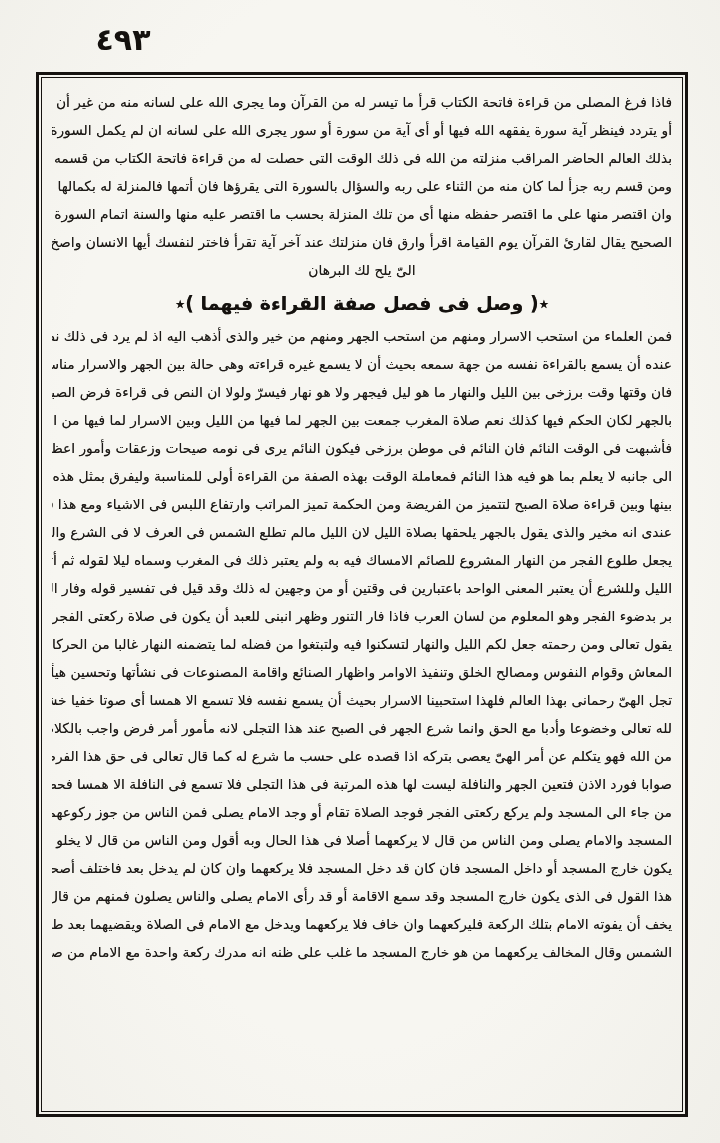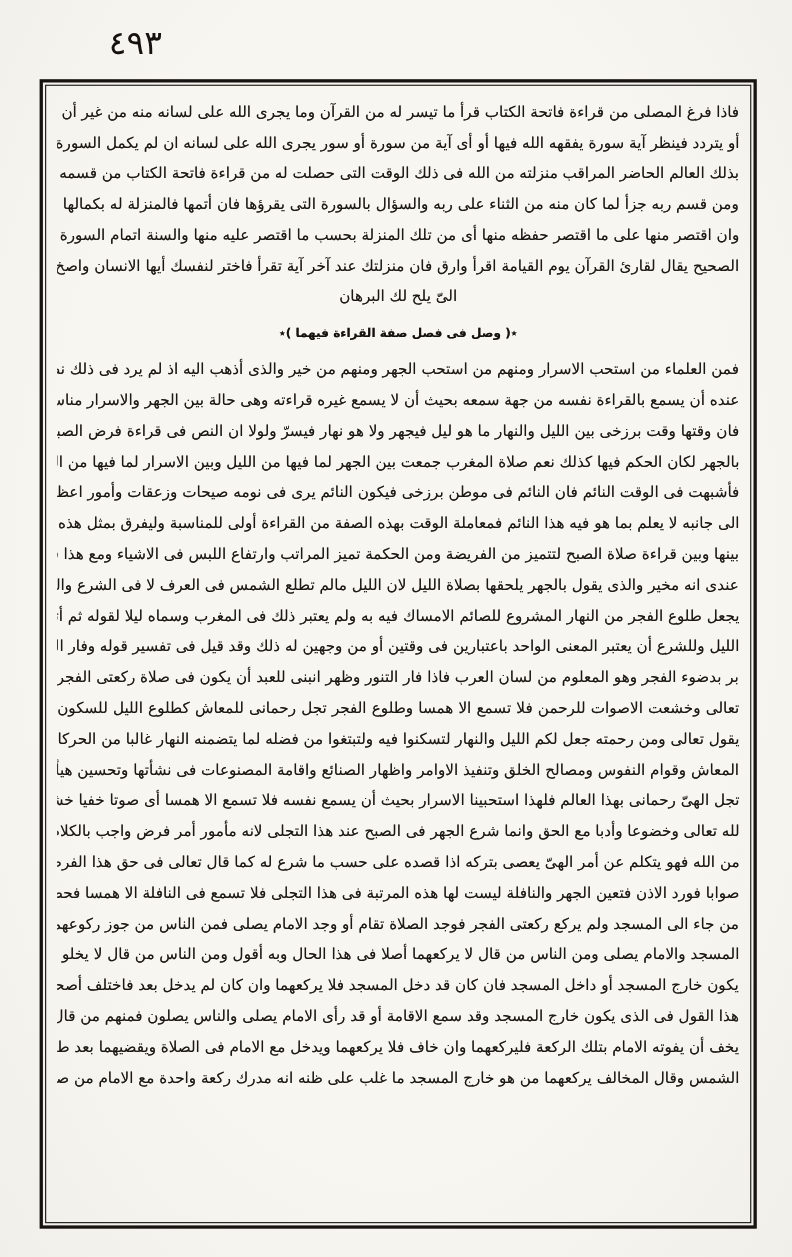--- a/index.html
+++ b/index.html
@@ -16,21 +16,21 @@
     background: radial-gradient(ellipse at 50% 45%, #f7f6f1 60%, #f0efe9 100%);
     overflow: hidden;
     color: #1c1a17;
   }
   .pagenum {
     position: absolute;
     top: 22px;
     left: 88px;
     width: 70px;
     font-size: 30px;
-    font-weight: normal;
+    font-weight: bold;
     text-align: center;
     color: #14110e;
     letter-spacing: 1px;
   }
   .frame {
     position: absolute;
     left: 36px;
     top: 72px;
     width: 652px;
     height: 1045px;
@@ -59,21 +59,21 @@
     text-shadow: 0 0 0.5px rgba(20,16,10,0.55);
   }
   .ln-center {
     text-align: center;
     text-align-last: center;
   }
   .heading {
     height: 32px;
     line-height: 32px;
     margin: 3px 0 3px 0;
-    font-size: 11px;
+    font-size: 19px;
     font-weight: bold;
     text-align: center;
     text-align-last: center;
     white-space: nowrap;
     overflow: hidden;
     color: #14110e;
     text-shadow: 0 0 0.5px rgba(20,16,10,0.6);
   }
 </style>
 </head>
@@ -100,21 +100,20 @@
       <div class="ln">عنده أن يسمع بالقراءة نفسه من جهة سمعه بحيث أن لا يسمع غيره قراءته وهى حالة بين الجهر والاسرار مناسبة لوقتها</div>
       <div class="ln">فان وقتها وقت برزخى بين الليل والنهار ما هو ليل فيجهر ولا هو نهار فيسرّ ولولا ان النص فى قراءة فرض الصبح ورد</div>
       <div class="ln">بالجهر لكان الحكم فيها كذلك نعم صلاة المغرب جمعت بين الجهر لما فيها من الليل وبين الاسرار لما فيها من النهار</div>
       <div class="ln">فأشبهت فى الوقت النائم فان النائم فى موطن برزخى فيكون النائم يرى فى نومه صيحات وزعقات وأمور اعظاما والذى</div>
       <div class="ln">الى جانبه لا يعلم بما هو فيه هذا النائم فمعاملة الوقت بهذه الصفة من القراءة أولى للمناسبة وليفرق بمثل هذه الصفة فى القراءة</div>
       <div class="ln">بينها وبين قراءة صلاة الصبح لتتميز من الفريضة ومن الحكمة تميز المراتب وارتفاع اللبس فى الاشياء ومع هذا فالذى</div>
       <div class="ln">عندى انه مخير والذى يقول بالجهر يلحقها بصلاة الليل لان الليل مالم تطلع الشمس فى العرف لا فى الشرع والذى يسرها</div>
       <div class="ln">يجعل طلوع الفجر من النهار المشروع للصائم الامساك فيه به ولم يعتبر ذلك فى المغرب وسماه ليلا لقوله ثم أتموا الصيام الى</div>
       <div class="ln">الليل وللشرع أن يعتبر المعنى الواحد باعتبارين فى وقتين أو من وجهين له ذلك وقد قيل فى تفسير قوله وفار التنور</div>
       <div class="ln">بر بدضوء الفجر وهو المعلوم من لسان العرب فاذا فار التنور وظهر انبنى للعبد أن يكون فى صلاة ركعتى الفجر كما قال</div>
-      <div class="ln">تعالى وخشعت الاصوات للرحمن فلا تسمع الا همسا وطلوع الفجر تجل رحمانى للمعاش كطلوع الليل للسكون</div>
       <div class="ln">يقول تعالى ومن رحمته جعل لكم الليل والنهار لتسكنوا فيه ولتبتغوا من فضله لما يتضمنه النهار غالبا من الحركات فى</div>
       <div class="ln">المعاش وقوام النفوس ومصالح الخلق وتنفيذ الاوامر واظهار الصنائع واقامة المصنوعات فى نشأتها وتحسين هيأتها فهو</div>
       <div class="ln">تجل الهىّ رحمانى بهذا العالم فلهذا استحبينا الاسرار بحيث أن يسمع نفسه فلا تسمع الا همسا أى صوتا خفيا خشوعا</div>
       <div class="ln">لله تعالى وخضوعا وأدبا مع الحق وانما شرع الجهر فى الصبح عند هذا التجلى لانه مأمور أمر فرض واجب بالكلام</div>
       <div class="ln">من الله فهو يتكلم عن أمر الهىّ يعصى بتركه اذا قصده على حسب ما شرع له كما قال تعالى فى حق هذا الفرض عند</div>
       <div class="ln">صوابا فورد الاذن فتعين الجهر والنافلة ليست لها هذه المرتبة فى هذا التجلى فلا تسمع فى النافلة الا همسا فحصل الفرق</div>
 
 
       <div class="ln">من جاء الى المسجد ولم يركع ركعتى الفجر فوجد الصلاة تقام أو وجد الامام يصلى فمن الناس من جوز ركوعهما فى</div>
       <div class="ln">المسجد والامام يصلى ومن الناس من قال لا يركعهما أصلا فى هذا الحال وبه أقول ومن الناس من قال لا يخلو امّا أن</div>

